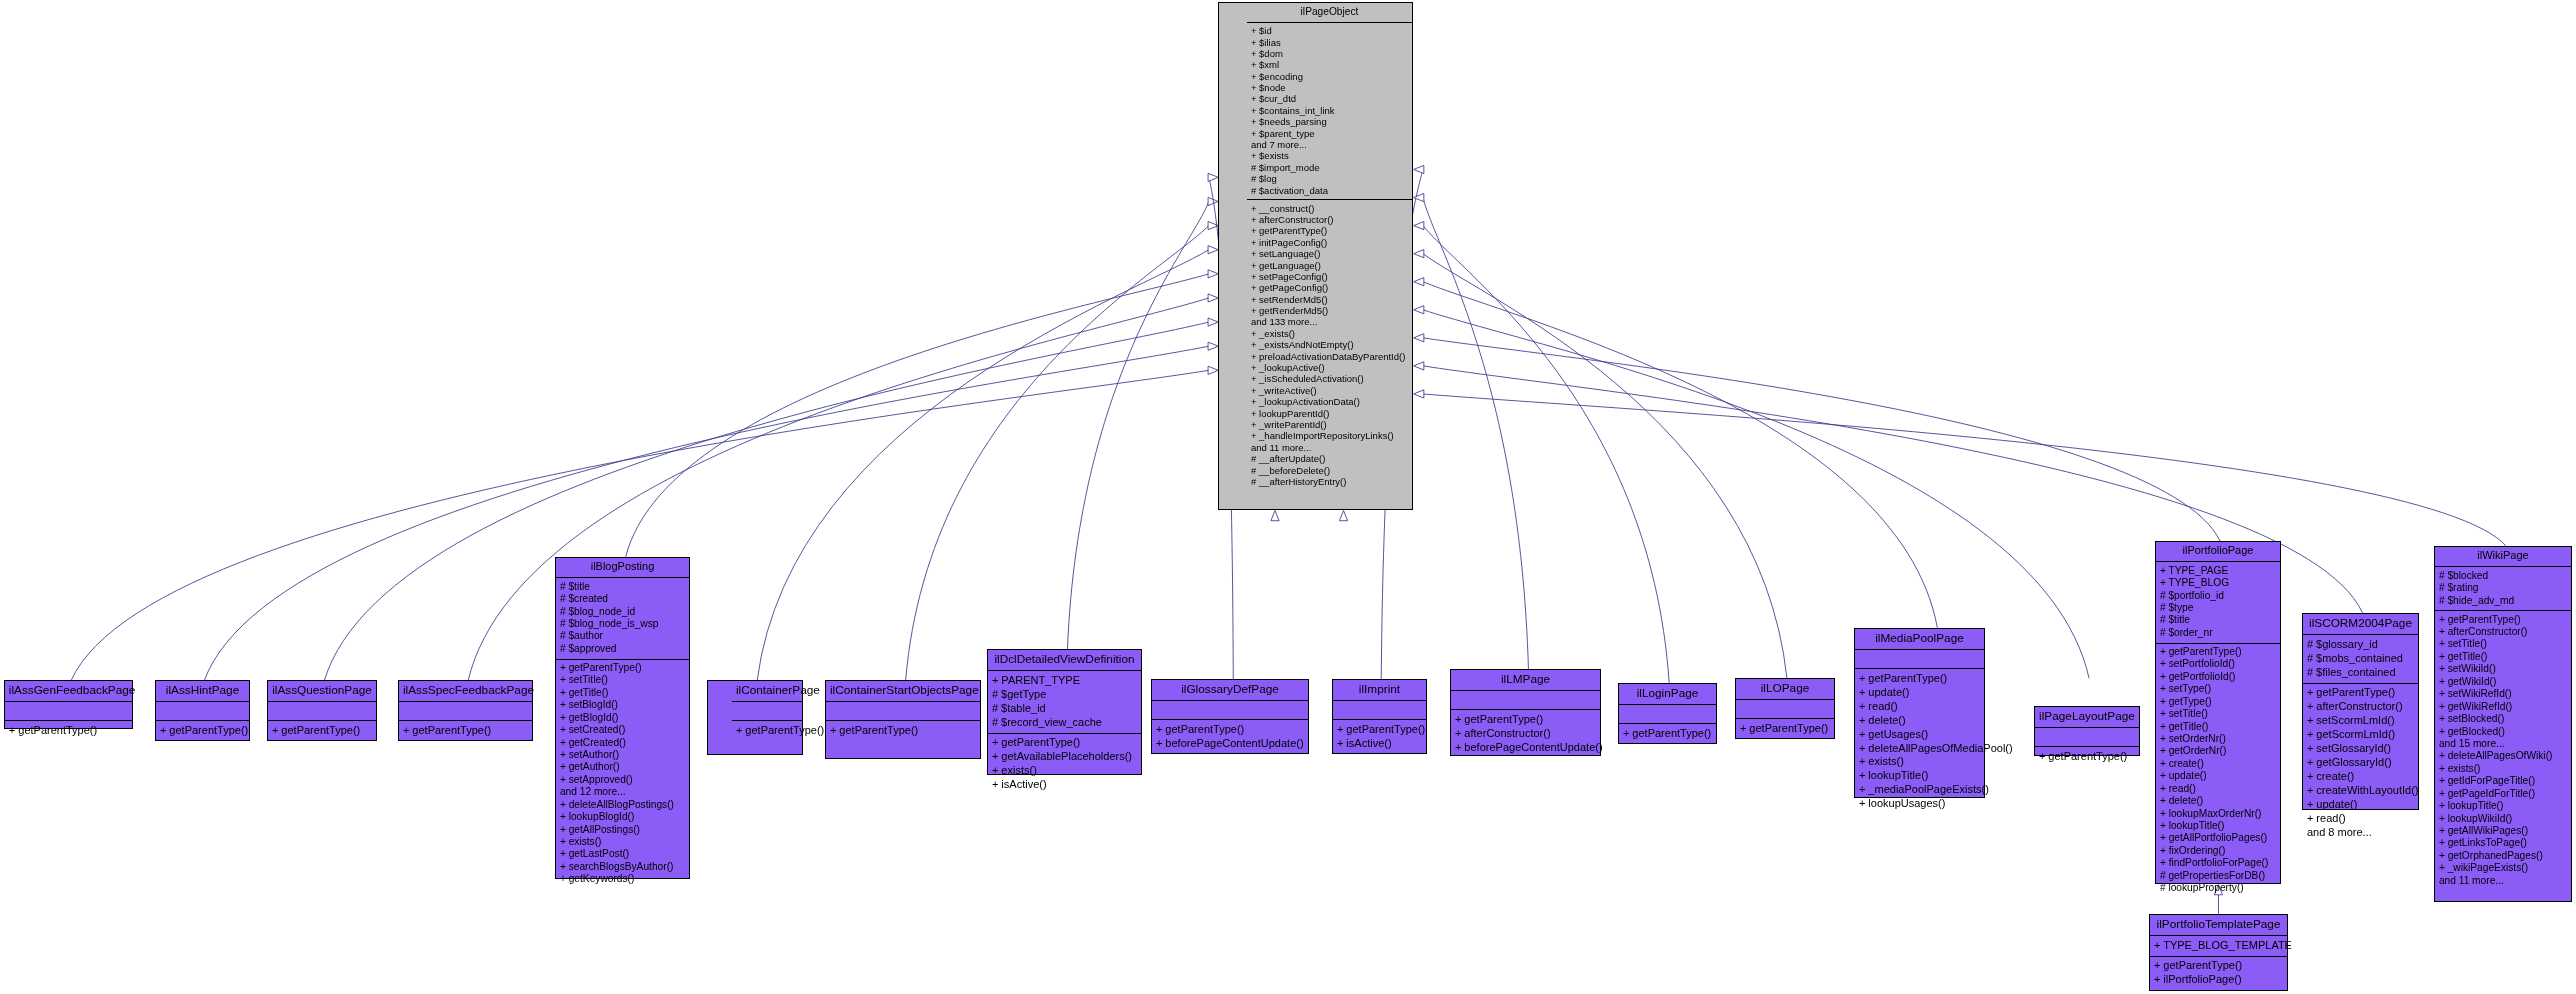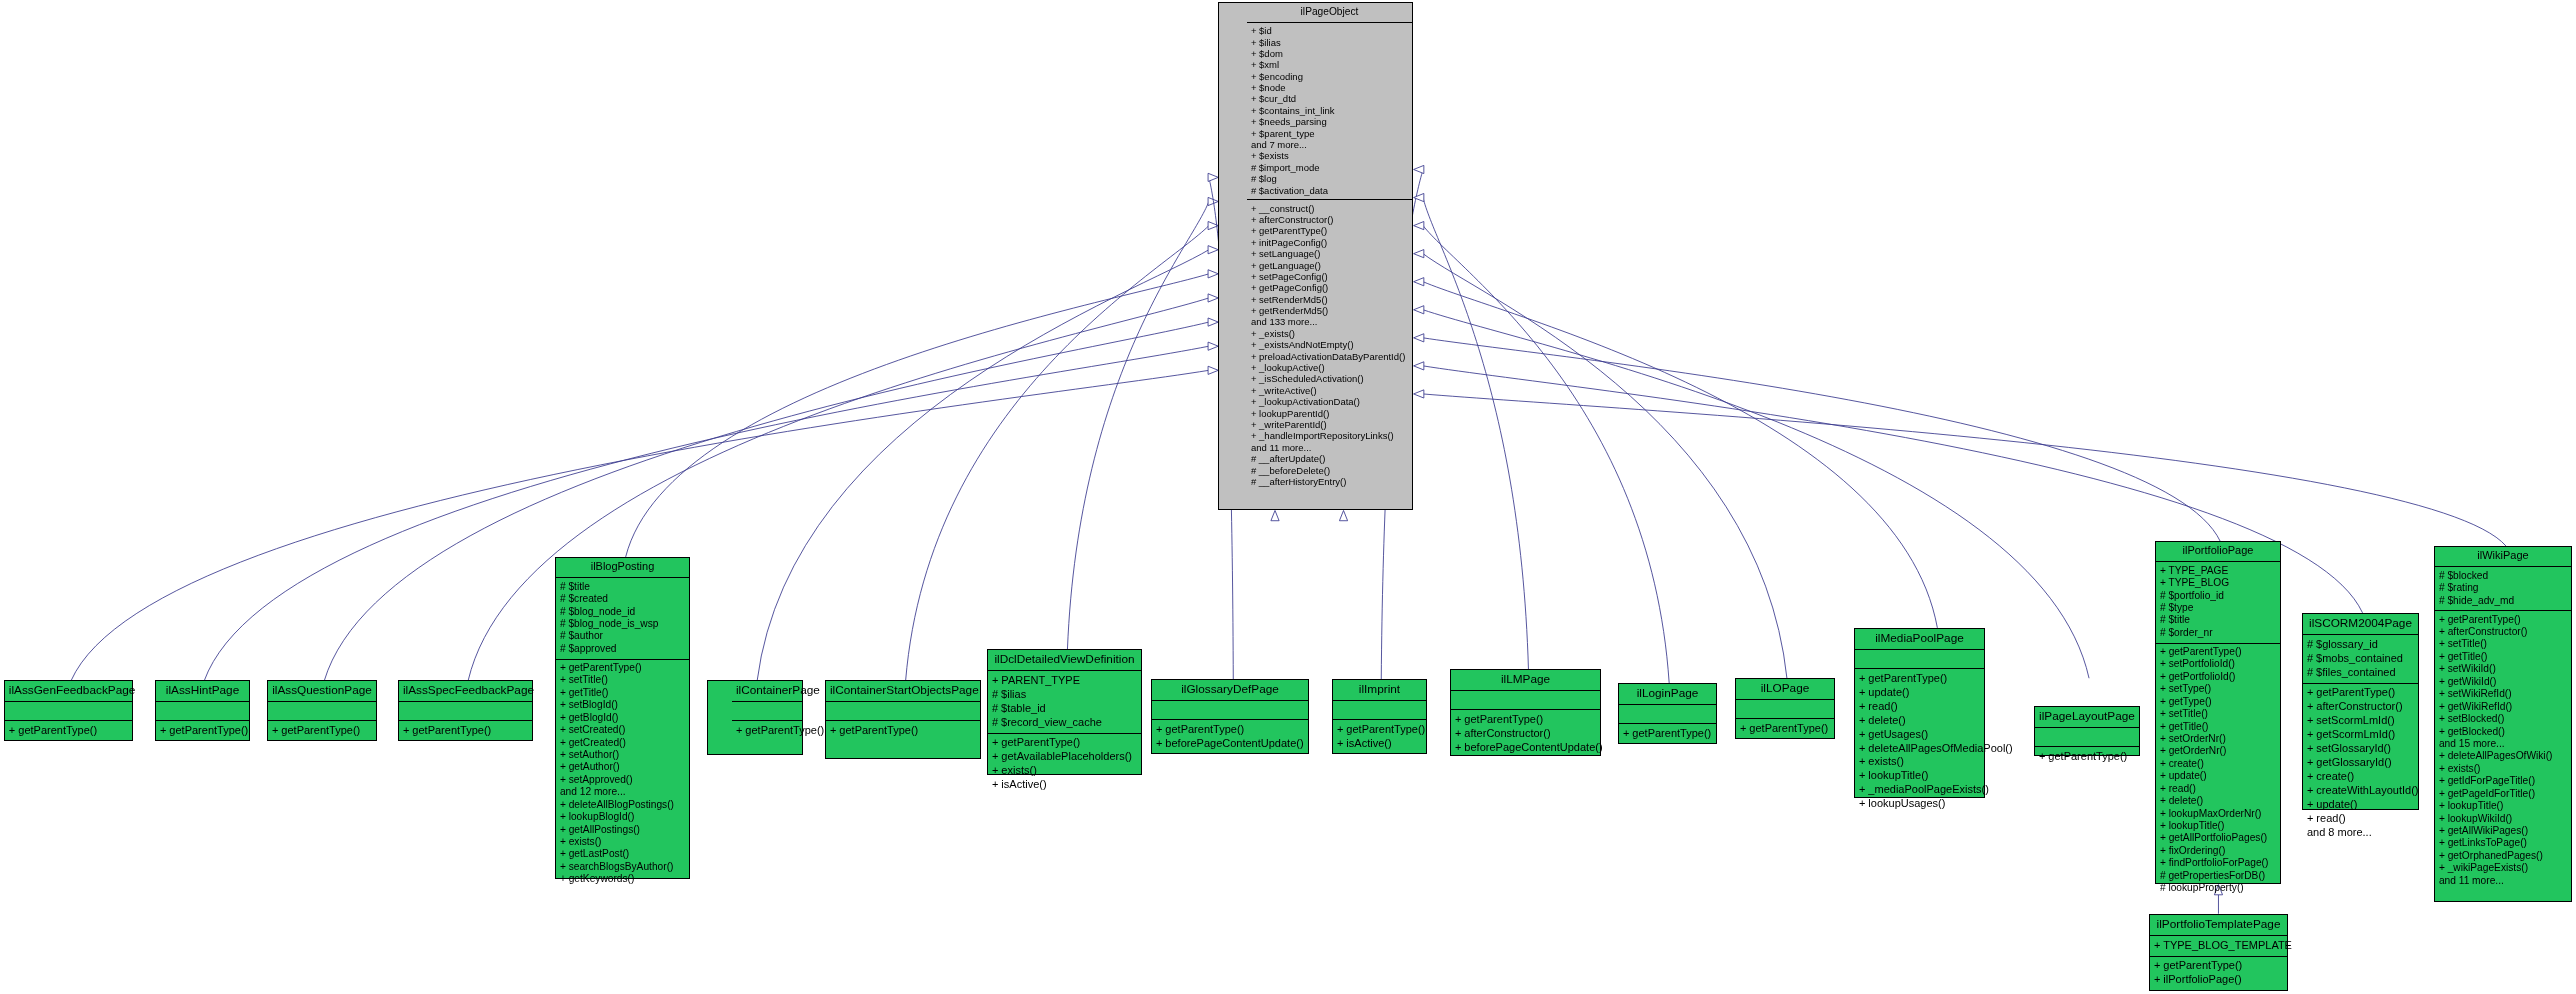--- a/index.html
+++ b/index.html
@@ -21,21 +21,21 @@
     position: absolute;
     left: 0; top: 0;
     width: 2576px;
     height: 995px;
     pointer-events: none;
   }
   .uml-node {
     position: absolute;
     box-sizing: border-box;
     border: 0.8px solid #000000;
-    background: #22c55e;
+    background: #8b5cf6;
     z-index: 5;
   }
   .uml-node.root {
     background: #c0c0c0;
     border: 0.8px solid #000000;
     padding-left: 28px;
   }
   .uml-title {
     text-align: center;
     font-size: 11.8px;
@@ -153,21 +153,21 @@
         <div>+ _lookupActivationData()</div>
         <div>+ lookupParentId()</div>
         <div>+ _writeParentId()</div>
         <div>+ _handleImportRepositoryLinks()</div>
         <div>and 11 more...</div>
         <div># __afterUpdate()</div>
         <div># __beforeDelete()</div>
         <div># __afterHistoryEntry()</div>
       </div>
     </div>
-    <div class="uml-node" style="left: 3.9px; top: 680px; width: 129px; height: 61px;">
+    <div class="uml-node" style="left: 3.9px; top: 680px; width: 129px; height: 49px;">
       <div class="uml-title">ilAssGenFeedbackPage</div>
       <div class="uml-sep"></div>
       <div class="uml-compartment empty"></div>
       <div class="uml-sep"></div>
       <div class="uml-compartment">
         <div>+ getParentType()</div>
       </div>
     </div>
     <div class="uml-node" style="left: 155px; top: 680px; width: 95px; height: 61px;">
       <div class="uml-title">ilAssHintPage</div>
@@ -245,21 +245,21 @@
       <div class="uml-sep"></div>
       <div class="uml-compartment">
         <div>+ getParentType()</div>
       </div>
     </div>
     <div class="uml-node" style="left: 987px; top: 649px; width: 155px; height: 126px;">
       <div class="uml-title">ilDclDetailedViewDefinition</div>
       <div class="uml-sep"></div>
       <div class="uml-compartment">
         <div>+ PARENT_TYPE</div>
-        <div># $ilias</div>
+        <div># $getType</div>
         <div># $table_id</div>
         <div># $record_view_cache</div>
       </div>
       <div class="uml-sep"></div>
       <div class="uml-compartment">
         <div>+ getParentType()</div>
         <div>+ getAvailablePlaceholders()</div>
         <div>+ exists()</div>
         <div>+ isActive()</div>
       </div>

